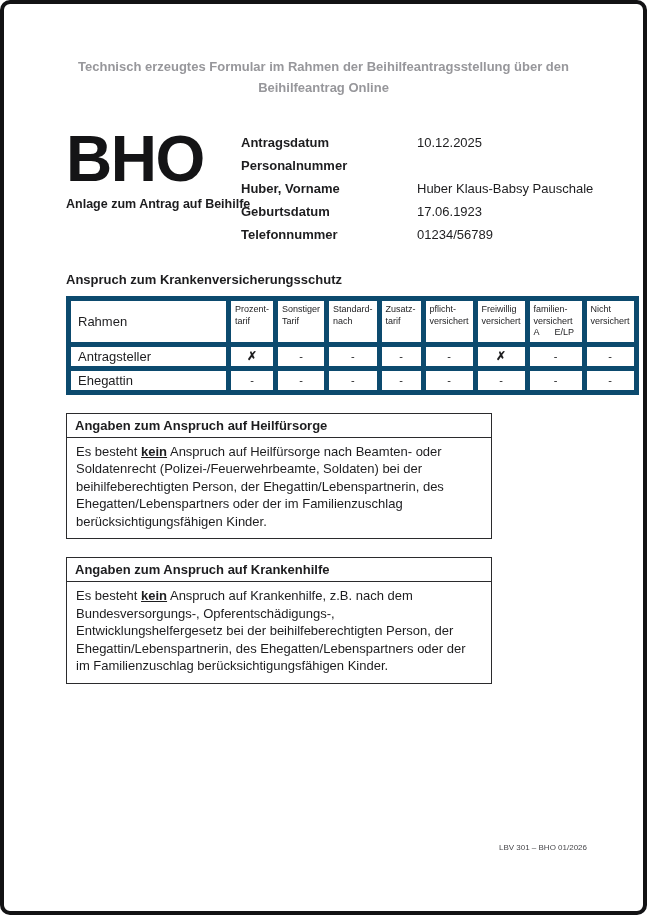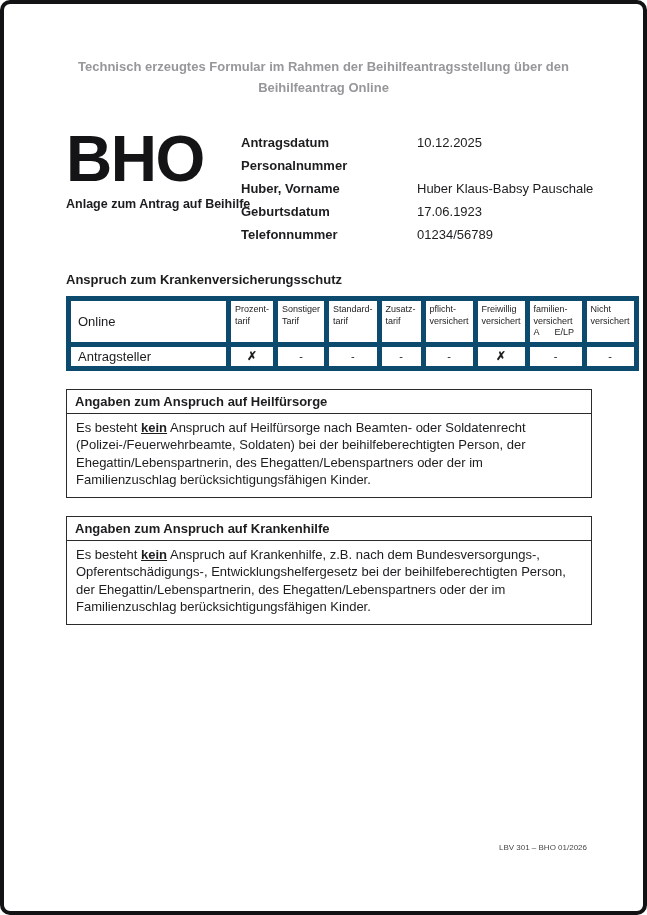--- a/index.html
+++ b/index.html
@@ -44,21 +44,21 @@
   th.col-person { width: 160px; font-size: 13px; padding: 2px 7px; vertical-align: middle; }
   th.col-small {
     font-size: 9px; line-height: 11.5px;
     padding: 3px 4px; vertical-align: top;
     white-space: pre-wrap; height: 42px;
   }
   .w44 { width: 44px; } .w43 { width: 43px; } .w57 { width: 57px; } .w47 { width: 47px; }
   td.cell-person { font-size: 13px; padding: 2px 7px; height: 22px; }
   td.cell-mark { text-align: center; font-size: 11px; height: 22px; }
   td.cell-mark.checked { font-weight: bold; font-size: 12px; }
-  .info-box { width: 526px; margin: 18px 0 0 62px; border: 1px solid #2b2b2d; }
+  .info-box { width: 426px; margin: 18px 0 0 62px; border: 1px solid #2b2b2d; }
   .info-box-title {
     border-bottom: 1px solid #2b2b2d;
     font-weight: bold; font-size: 13px;
     padding: 4px 8px 4px;
   }
   .info-box-body { font-size: 13px; line-height: 17.5px; padding: 5px 9px 8px; }
   .keyword { font-weight: bold; text-decoration: underline; }
   .footer-code { position: absolute; right: 56px; top: 839px; font-size: 8px; color: #48484c; }
 </style>
 </head>
@@ -95,27 +95,27 @@
         <div class="field-value">01234/56789</div>
       </div>
     </div>
   </div>
 
   <div class="section-title">Anspruch zum Krankenversicherungsschutz</div>
 
   <table class="ins-table">
     <thead>
       <tr>
-        <th class="col-person">Online</th>
+        <th class="col-person">Rahmen</th>
         <th class="col-small w44">Prozent-
 tarif</th>
         <th class="col-small w44">Sonstiger
 Tarif</th>
         <th class="col-small w44">Standard-
-tarif</th>
+nach</th>
         <th class="col-small w44">Zusatz-
 tarif</th>
         <th class="col-small w43">pflicht-
 versichert</th>
         <th class="col-small w43">Freiwillig
 versichert</th>
         <th class="col-small w57">familien-
 versichert
 A&nbsp;&nbsp;&nbsp;&nbsp;&nbsp;&nbsp;E/LP</th>
         <th class="col-small w47">Nicht
@@ -127,20 +127,31 @@
         <td class="cell-person">Antragsteller</td>
         <td class="cell-mark checked">✗</td>
         <td class="cell-mark">-</td>
         <td class="cell-mark">-</td>
         <td class="cell-mark">-</td>
         <td class="cell-mark">-</td>
         <td class="cell-mark checked">✗</td>
         <td class="cell-mark">-</td>
         <td class="cell-mark">-</td>
       </tr>
+      <tr>
+        <td class="cell-person">Ehegattin</td>
+        <td class="cell-mark">-</td>
+        <td class="cell-mark">-</td>
+        <td class="cell-mark">-</td>
+        <td class="cell-mark">-</td>
+        <td class="cell-mark">-</td>
+        <td class="cell-mark">-</td>
+        <td class="cell-mark">-</td>
+        <td class="cell-mark">-</td>
+      </tr>
     </tbody>
   </table>
 
   <div class="info-box">
     <div class="info-box-title">Angaben zum Anspruch auf Heilfürsorge</div>
     <div class="info-box-body"><span>Es besteht </span><span class="keyword">kein</span><span> Anspruch auf Heilfürsorge nach Beamten- oder Soldatenrecht (Polizei-/Feuerwehrbeamte, Soldaten) bei der beihilfeberechtigten Person, der Ehegattin/Lebenspartnerin, des Ehegatten/Lebenspartners oder der im Familienzuschlag berücksichtigungsfähigen Kinder.</span></div>
   </div>
 
   <div class="info-box">
     <div class="info-box-title">Angaben zum Anspruch auf Krankenhilfe</div>

